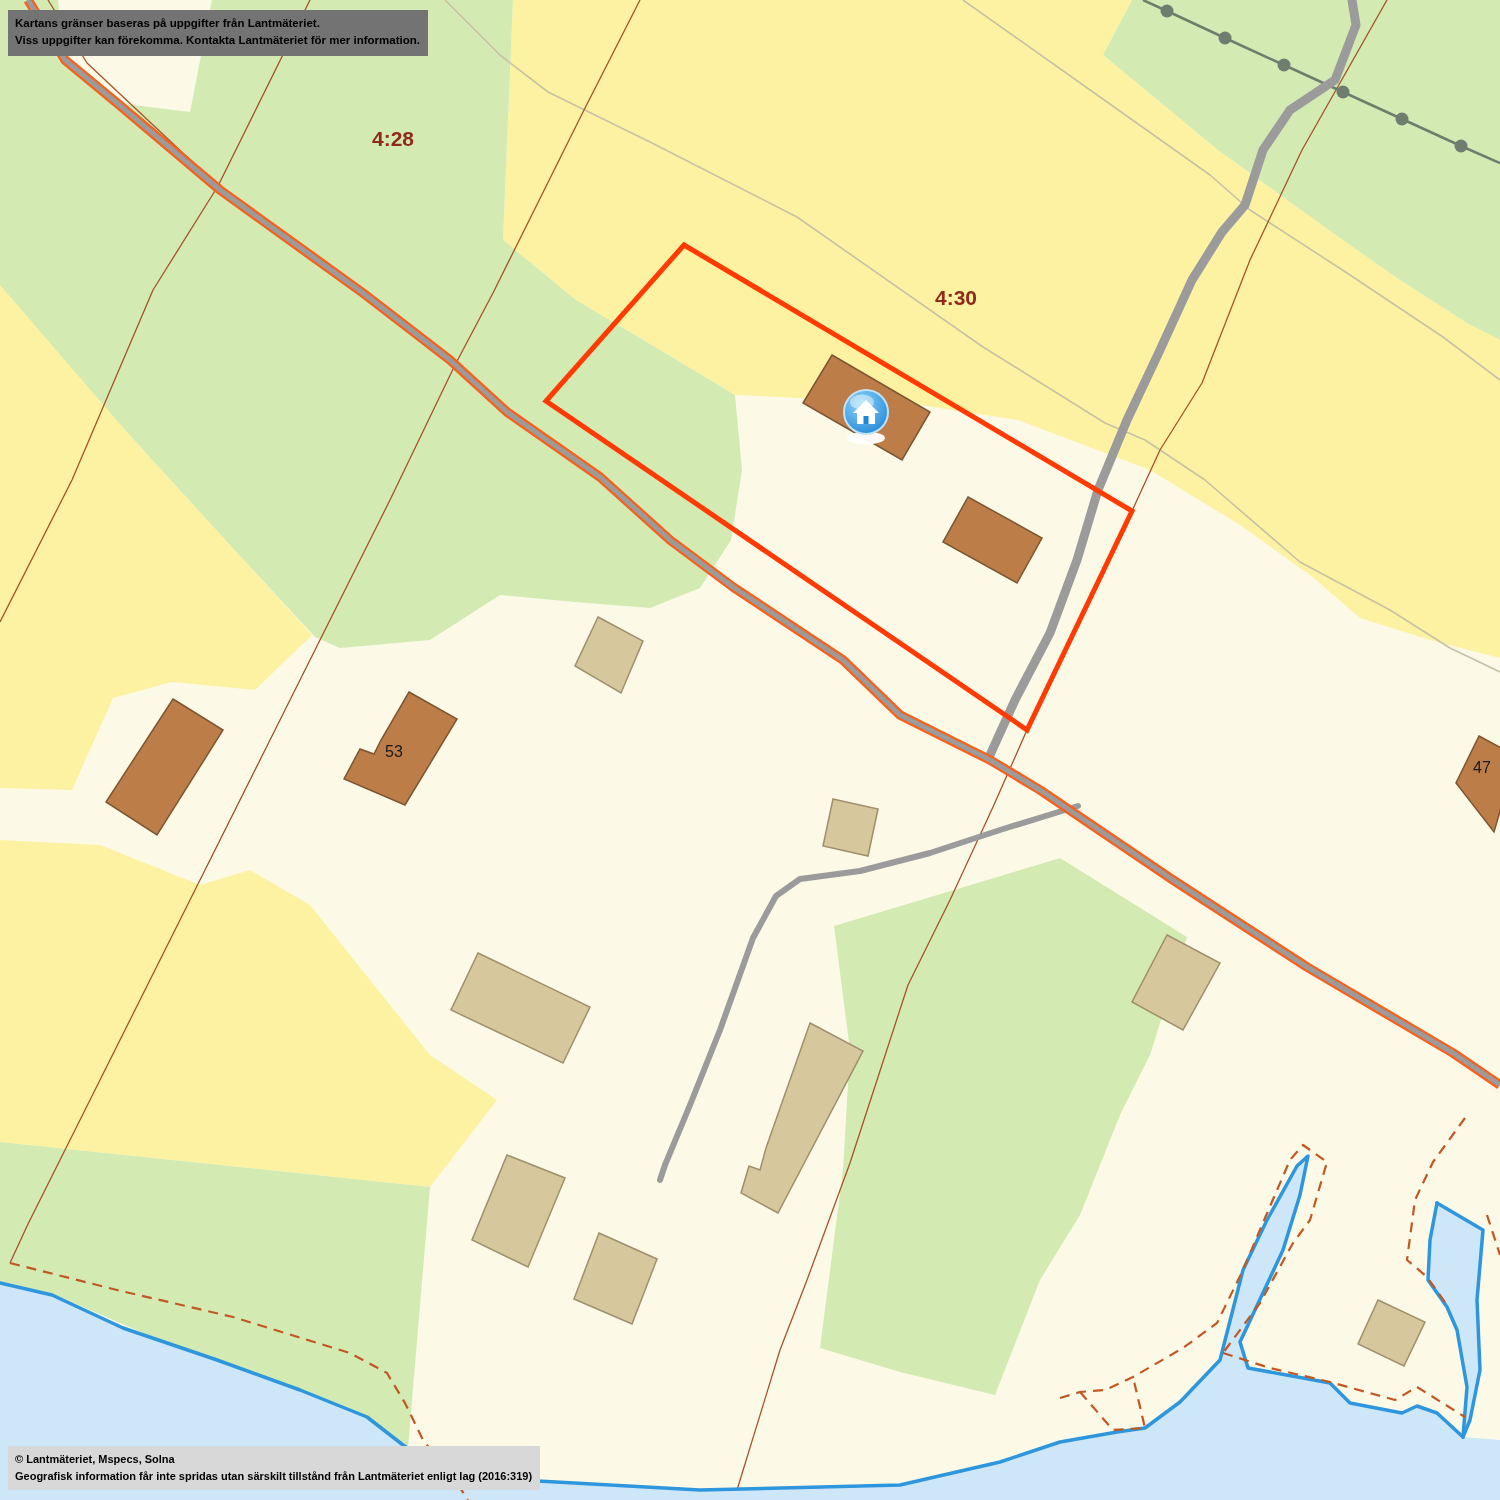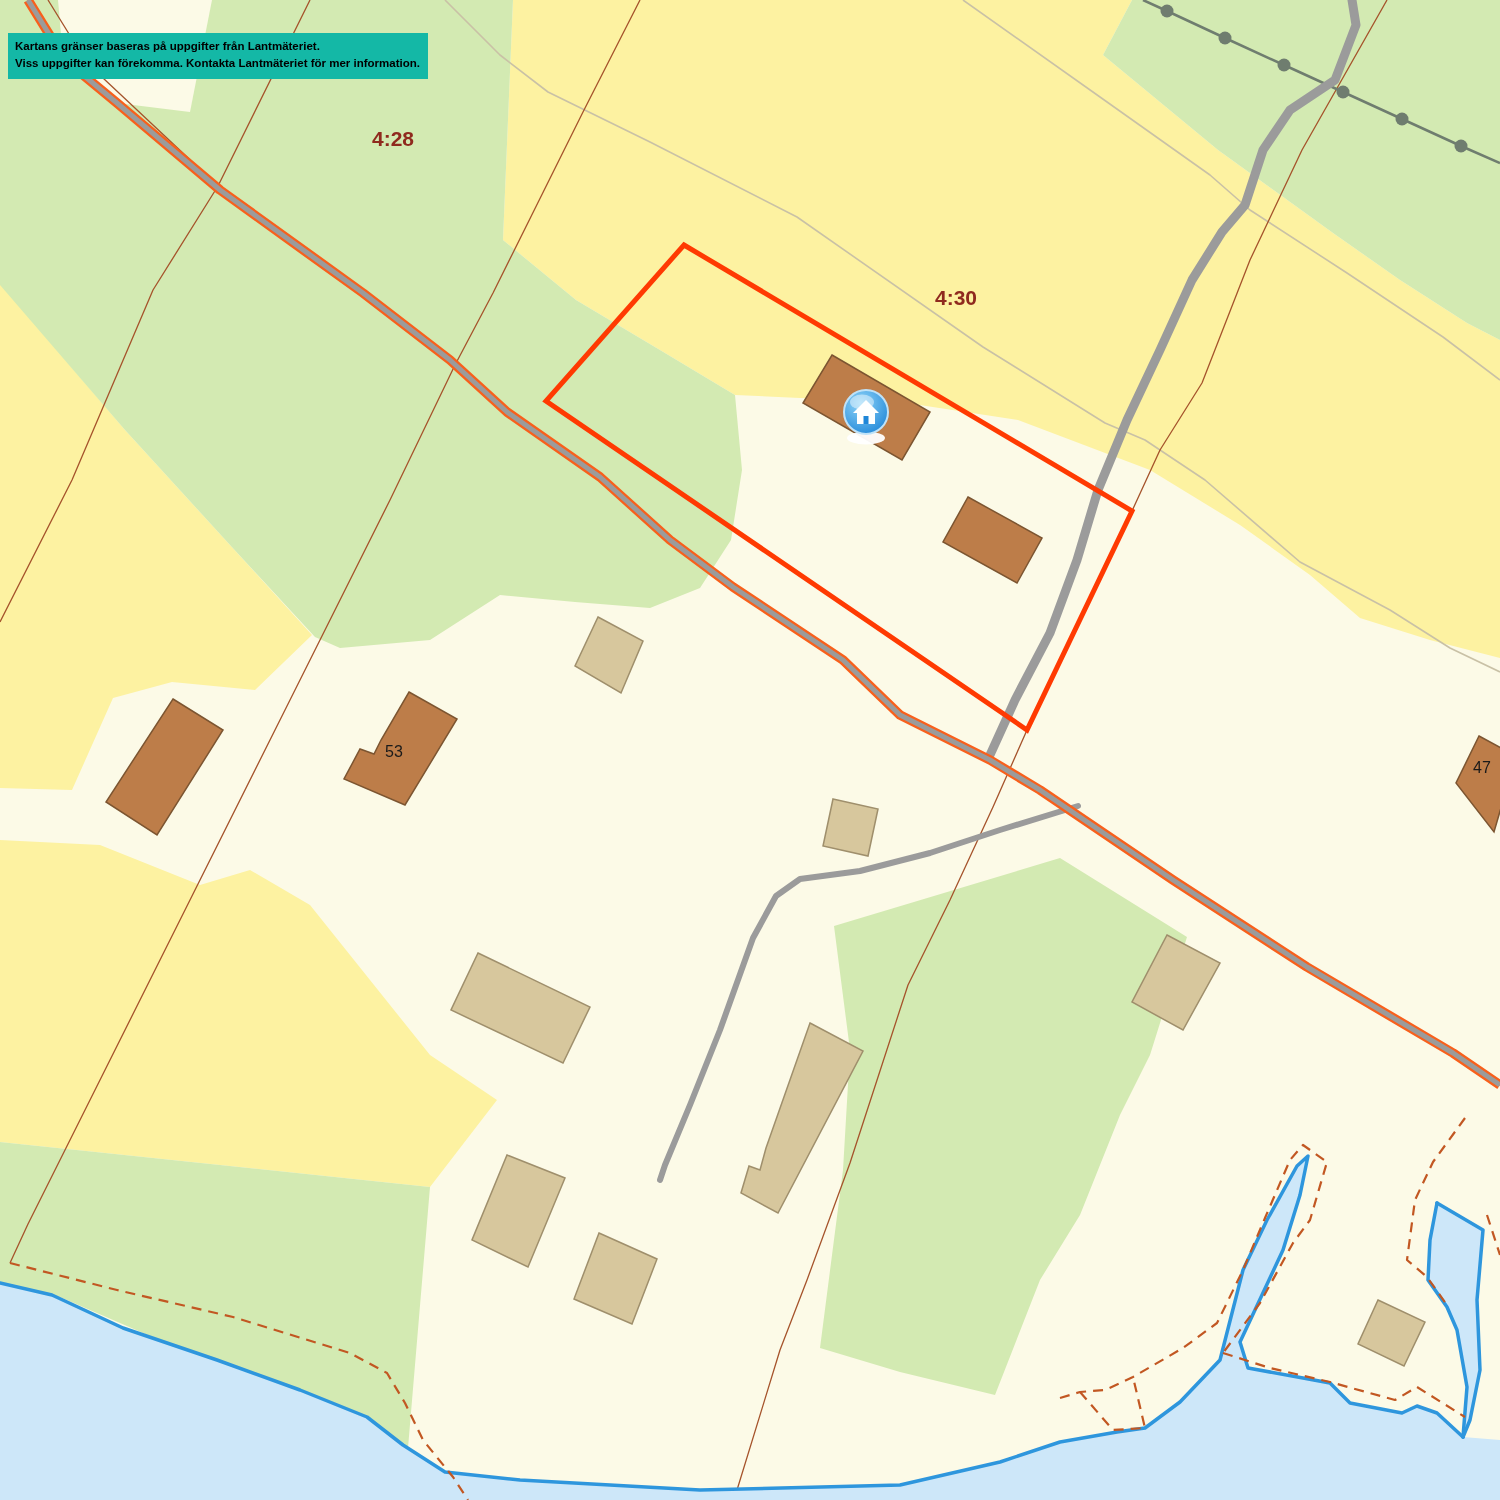--- a/index.html
+++ b/index.html
@@ -83,18 +83,22 @@
       <g>
         <ellipse cx="866" cy="438" rx="19" ry="6.5" fill="#ffffff" opacity="0.95"></ellipse>
         <circle cx="866" cy="412" r="22" fill="url(#markerGrad)" stroke="#bfe2f8" stroke-width="2"></circle>
         <ellipse cx="862" cy="402" rx="12" ry="7.5" fill="#ffffff" opacity="0.45"></ellipse>
         <polygon points="853,413 866,400 879,413" fill="#ffffff"></polygon>
         <rect x="857" y="411" width="18" height="13" fill="#ffffff"></rect>
         <rect x="863.5" y="416" width="5" height="8" fill="#1f86d8"></rect>
       </g>
     </svg>
 
-  <div class="note" id="disclaimer" style="background: #14b8a6; margin-top: 23px;">
+  <div class="note" id="disclaimer" style="background: #737373;">
     <div>Kartans gränser baseras på uppgifter från Lantmäteriet.</div>
     <div>Viss uppgifter kan förekomma. Kontakta Lantmäteriet för mer information.</div>
   </div>
 
+  <div class="note" id="copyright" style="background: rgb(216, 216, 216);">
+    <div>© Lantmäteriet, Mspecs, Solna</div>
+    <div>Geografisk information får inte spridas utan särskilt tillstånd från Lantmäteriet enligt lag (2016:319)</div>
+  </div>
 </div>
 
 </body></html>

